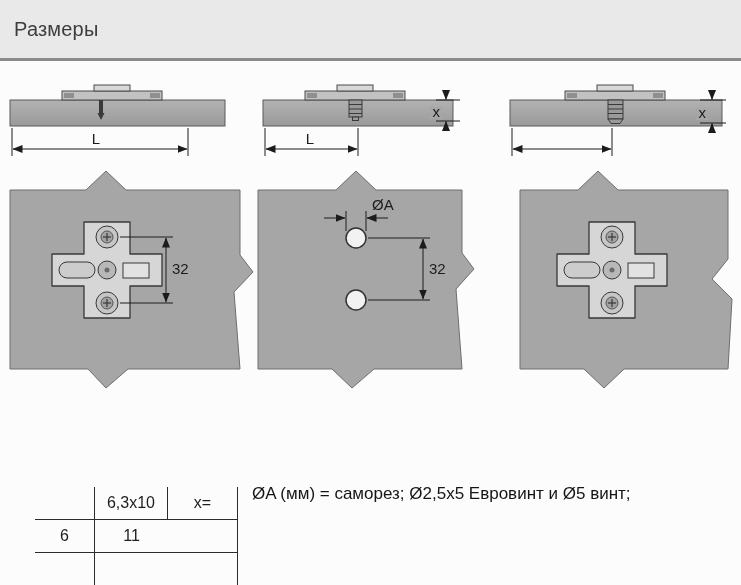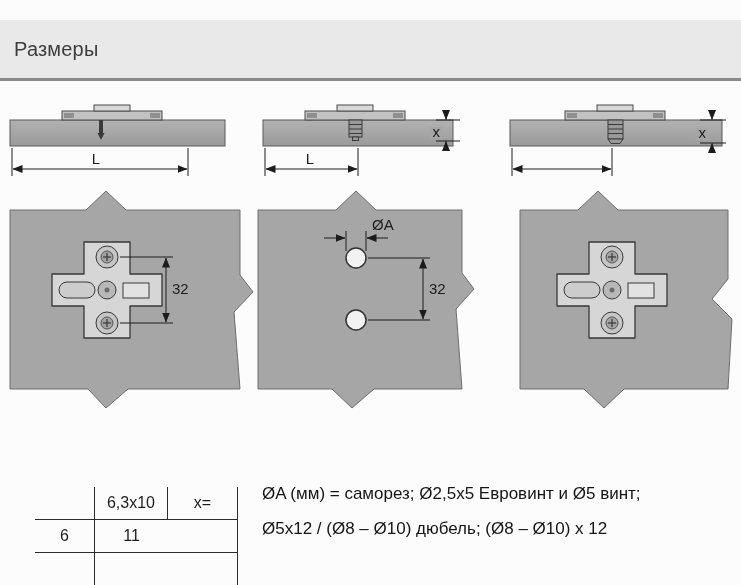--- a/index.html
+++ b/index.html
@@ -1,40 +1,40 @@
 <!DOCTYPE html>
 <html><head>
 <meta charset="utf-8">
 <style>
   html,body { margin:0; padding:0; background:#ffffff; }
   .page {
     position:relative; width:741px; height:585px; overflow:hidden;
     background:#fcfcfc; font-family:"Liberation Sans", sans-serif;
   }
   .header {
-    height:58px; background:#e9e9e9; display:flex; align-items:center;margin-top:20px;
+    height:58px; background:#e9e9e9; display:flex; align-items:center;
   }
   .title {
     padding-left:14px; font-size:20px; color:#3d3d3d; letter-spacing:0.2px;
   }
   .divider { height:3px; background:#8a8a8a; }
   svg text { font-family:"Liberation Sans", sans-serif; }
   .dim { font-size:15px; fill:#1c1c1c; }
   .dim-bg { paint-order:stroke; stroke:#a6a6a6; stroke-width:4px; }
   .spec-table {
     position:absolute; left:35px; top:471px;
     display:grid; grid-template-columns:60px 73px 70px;
     grid-template-rows:33px 33px 33px 15px;
     color:#1d1d1d; font-size:16px;margin-top:16px;
   }
   .tc { display:flex; align-items:center; justify-content:center; }
   .vr { border-right:1.5px solid #2b2b2b; }
   .hb { border-bottom:1.5px solid #2b2b2b; }
   .notes {
-    position:absolute; left:262px; top:476px;
+    position:absolute; left:252px; top:476px;
     font-size:17px; line-height:35px; color:#151515; white-space:nowrap;
   }
 </style>
 </head>
 <body>
 
 <div class="page">
 
   <div class="header">
     <div class="title">Размеры</div>
@@ -193,16 +193,15 @@
     <div class="tc hb"></div>
 
     <div class="tc vr"></div>
     <div class="tc vr"></div>
     <div class="tc"></div>
   </div>
 
   
   <div class="notes">
     <div>ØA (мм) = саморез; Ø2,5x5 Евровинт и Ø5 винт;</div>
-    <div>Ø5x12 / (Ø8 – Ø10) дюбель; (Ø8 – Ø10) x 12</div>
   </div>
 
 </div>
 
 </body></html>

